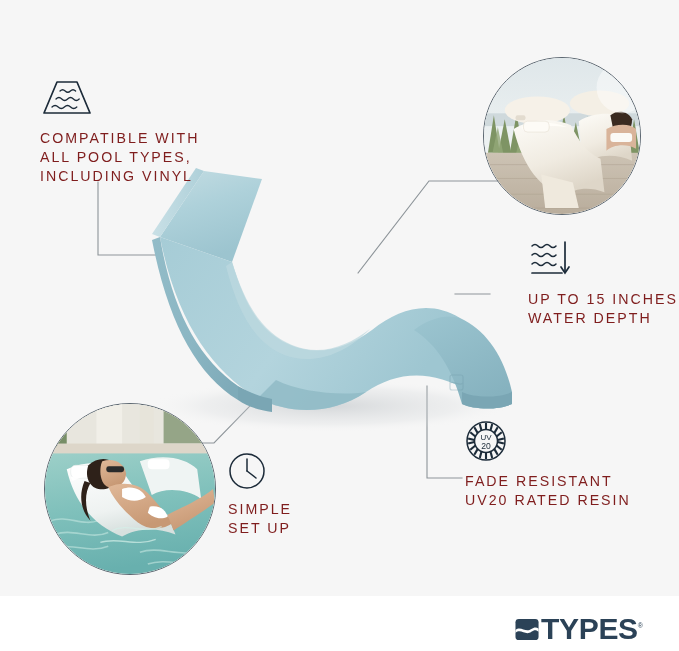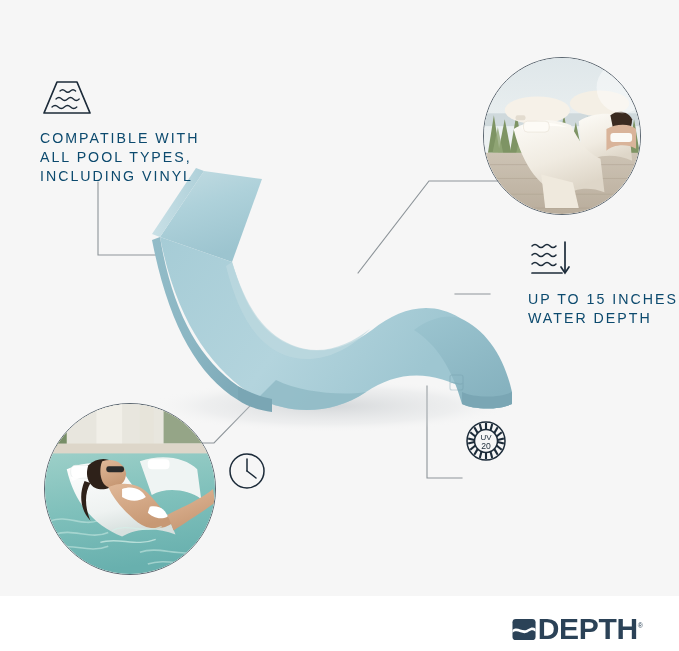--- a/index.html
+++ b/index.html
@@ -40,21 +40,21 @@
     z-index: 6;
   }
   .callout-icon {
     display: block;
     margin-bottom: 11px;
   }
   .callout-text {
     font-size: 14.2px;
     line-height: 1.33;
     letter-spacing: 2.0px;
-    color: #0c4a6e;
+    color: #7f1d1d;
     font-weight: 400;
     white-space: pre-line;
     text-transform: uppercase;
   }
 
   #callout-pool      { left: 40px;  top: 78px;  width: 250px; }
   #callout-deck      { left: 333px; top: 78px;  width: 185px; }
   #callout-depth     { left: 492px; top: 238px; width: 180px; margin-left: 36px; }
   #callout-uv        { left: 465px; top: 420px; width: 200px; }
   #callout-setup     { left: 228px; top: 452px; width: 120px; }
@@ -424,38 +424,42 @@
         <path d="M5.3 29.7 L10.4 25.5"></path>
         <path d="M3.1 23.6 L9.4 21.9"></path>
         <path d="M3.1 18.4 L9.4 20.1"></path>
         <path d="M5.3 12.3 L10.4 16.5"></path>
         <path d="M9.3 7.3 L12.6 12.9"></path>
         <path d="M14.8 4.1 L16.5 10.4"></path>
       </g>
       <text x="21" y="20.2" text-anchor="middle" font-family="'Liberation Sans', sans-serif" font-size="8" fill="#1c2b39">UV</text>
       <text x="21" y="28.6" text-anchor="middle" font-family="'Liberation Sans', sans-serif" font-size="8.6" fill="#1c2b39">20</text>
     </svg>
+    <div class="callout-text">FADE RESISTANT
+UV20 RATED RESIN</div>
   </div>
 
   <div class="callout" id="callout-setup">
     <svg class="callout-icon" width="38" height="38" viewBox="0 0 38 38">
       <circle cx="19" cy="19" r="17" fill="none" stroke="#1c2b39" stroke-width="1.5"></circle>
       <g stroke="#1c2b39" stroke-width="1.5" stroke-linecap="round">
         <path d="M19 19 L19 7"></path>
         <path d="M19 19 L28 26"></path>
       </g>
     </svg>
+    <div class="callout-text">SIMPLE
+SET UP</div>
   </div>
 
 </div>
 
 <div id="footer">
   <div id="brand-logo">
     <svg id="brand-mark" viewBox="0 0 26 26">
       <rect x="0.5" y="2" width="24" height="22" rx="3.5" fill="#2b4257"></rect>
       <path d="M0.5 13.5 C6 8.5 11 17 17 12.5 C20 10.2 22.6 10.4 24.5 12.2
                L24.5 15.4 C22.4 13.2 19.8 13.1 17 15.4 C11 20 6 11.6 0.5 16.6 Z" fill="#ffffff"></path>
     </svg>
     <div id="brand-wordmark">
-      <span>DEPTH</span><span id="brand-tm">®</span>
+      <span>TYPES</span><span id="brand-tm">®</span>
     </div>
   </div>
 </div>
 
 </body></html>

